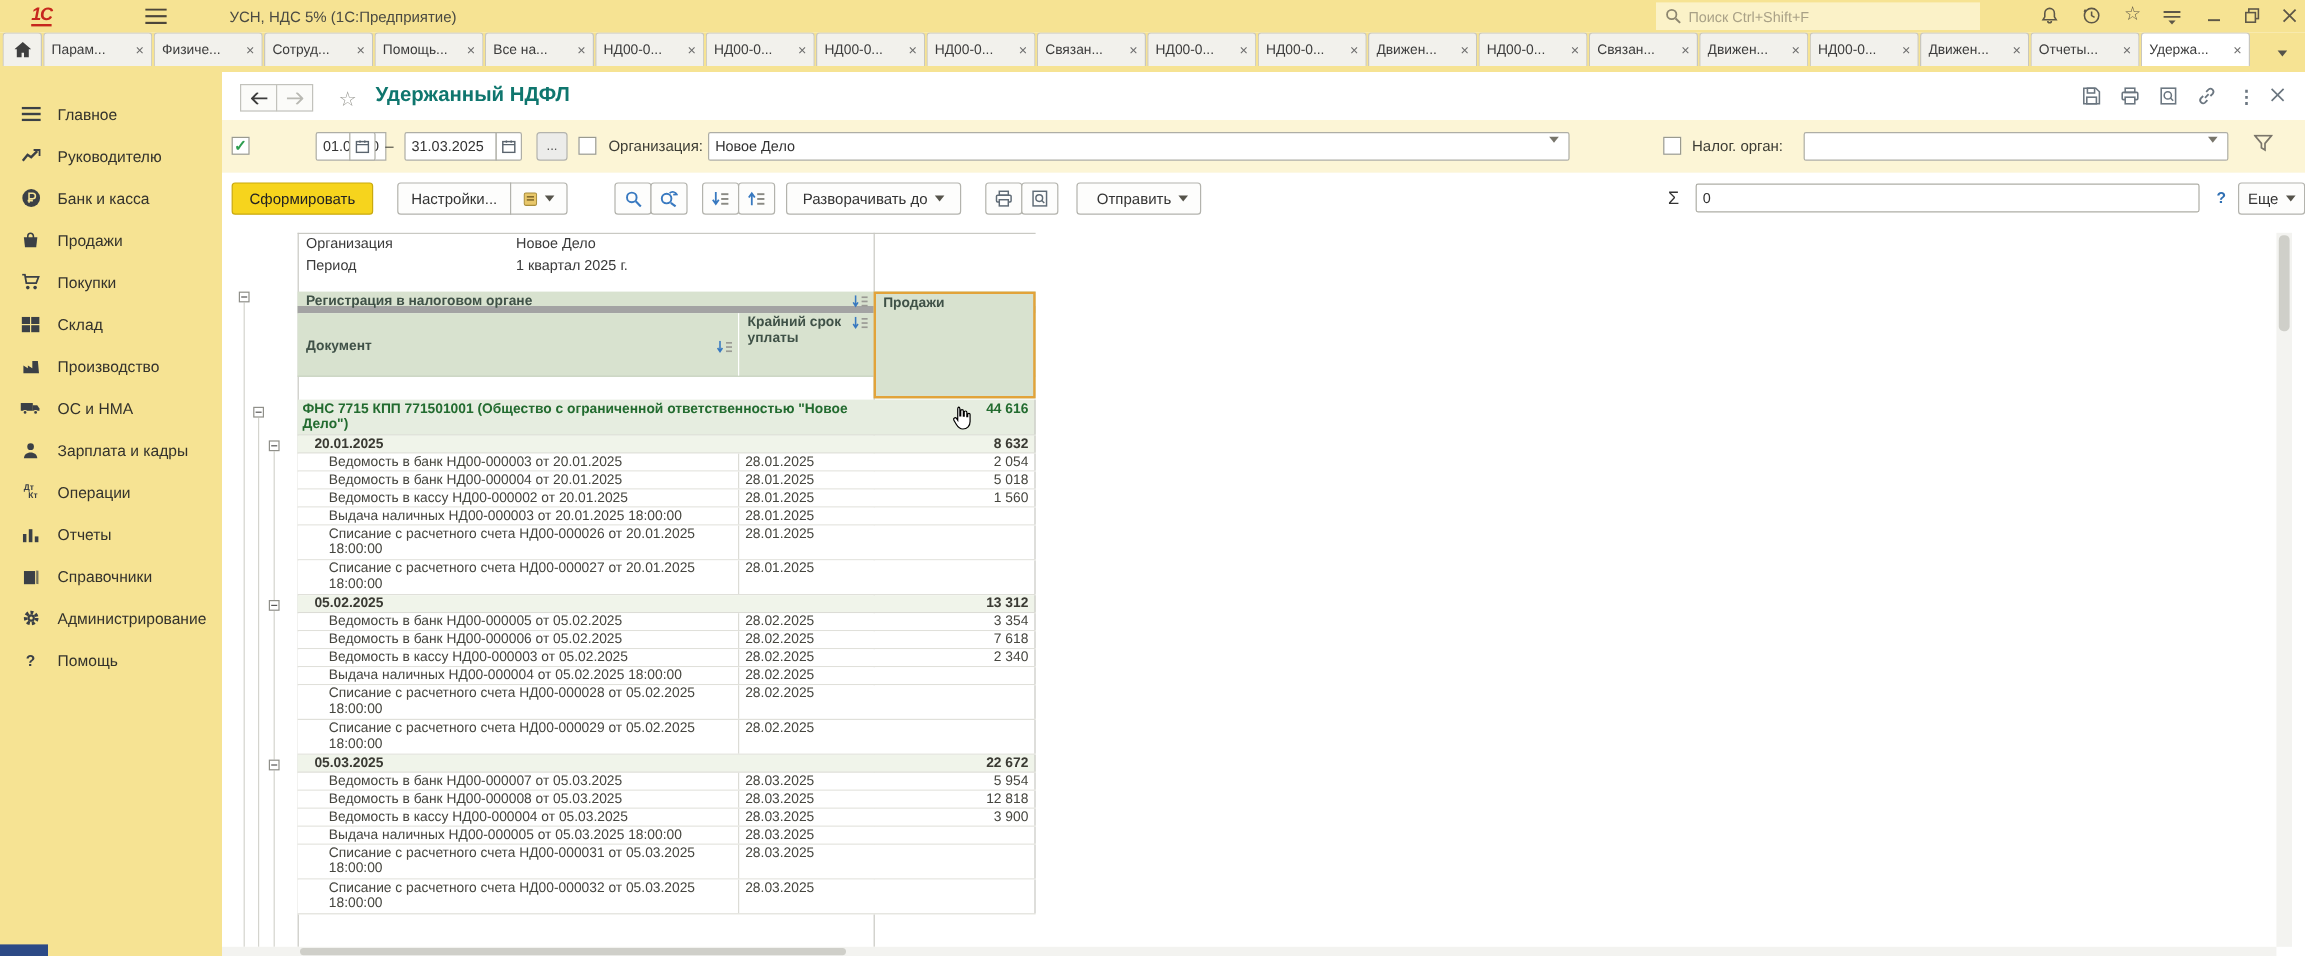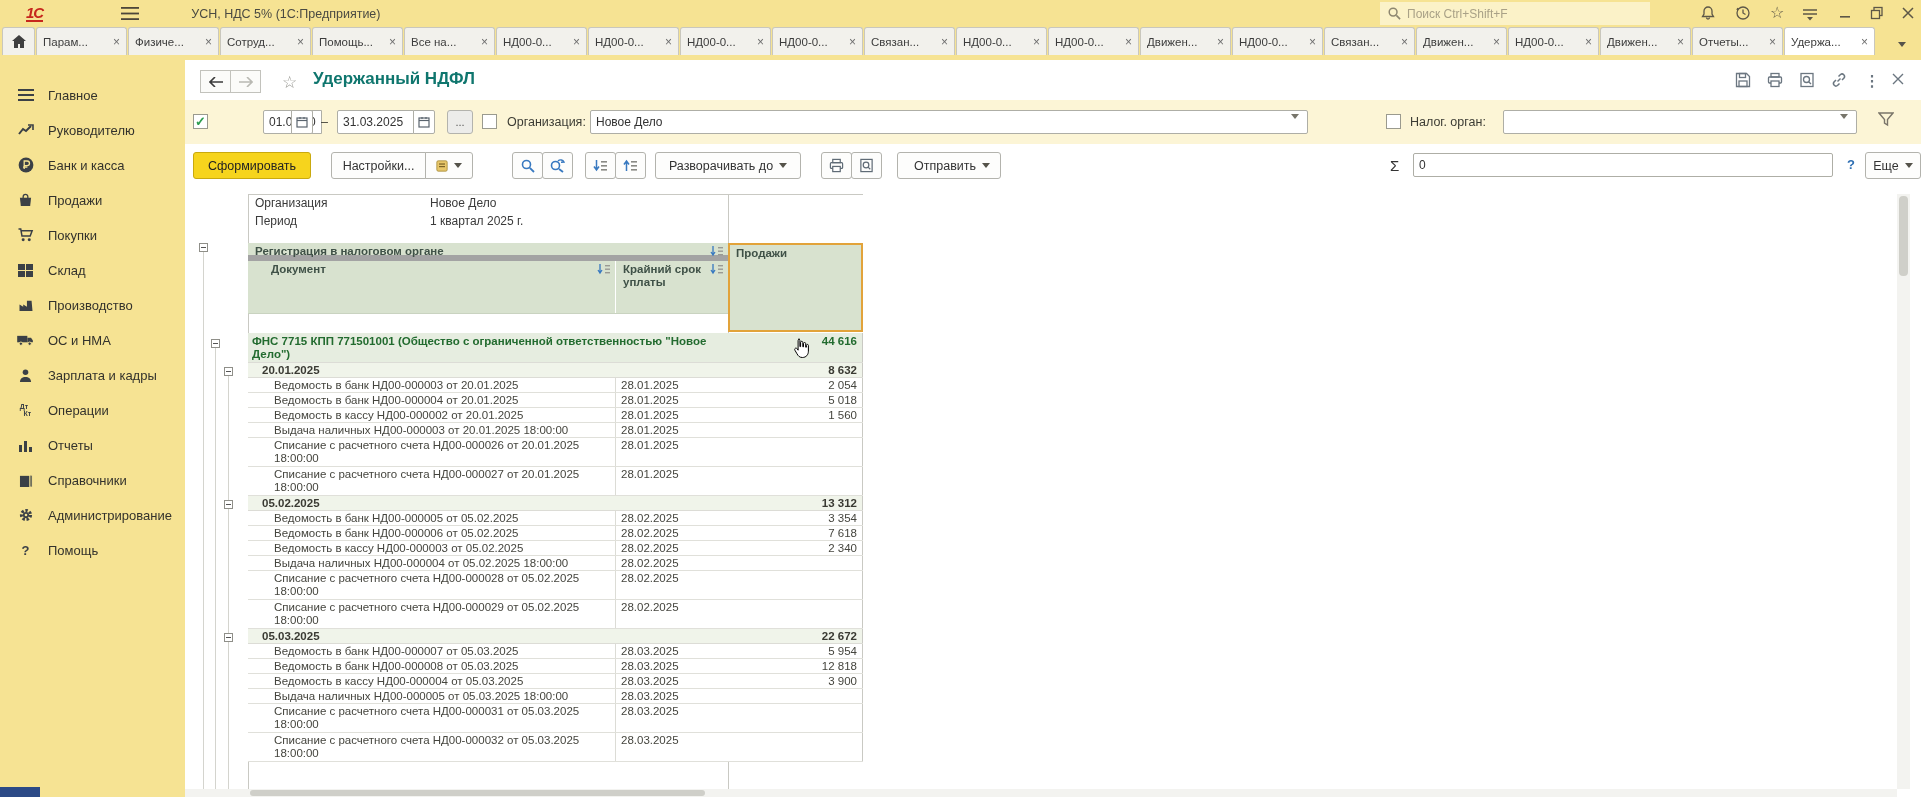--- a/index.html
+++ b/index.html
@@ -84,21 +84,21 @@
   .grid { position:absolute; left:63px; top:134px; width:615px; }
   .trow { display:flex; width:615px; }
   .trow .c1 { width:367px; } .trow .c2 { width:113px; } .trow .c3 { width:135px; text-align:right; padding-right:5px; }
   .inforow { height:18px; font-size:12px; color:#3a3a3a; position:relative; }
   .inforow .ilabel { position:absolute; left:7px; top:2px; }
   .inforow .ival { position:absolute; left:182px; top:2px; }
   .spacer { height:13px; }
   .hrow { background:#d8e2cf; border-bottom:6px solid #a3a3a3; font-size:11.5px;
     font-weight:bold; color:#3f5147; display:flex; }
   .hrow .hc12 { width:480px; position:relative; padding:2px 0 0 7px; }
-  .hrow .hc1 { width:367px; position:relative; padding:2px 0 0 23px; }
+  .hrow .hc1 { width:367px; position:relative; padding:2px 0 0 7px;margin-top:20px; }
   .hrow .hc2 { width:113px; position:relative; padding:2px 0 0 7px; border-left:1px solid #fff; line-height:13px; }
   .sorti { position:absolute; right:4px; top:3px; }
   .hold-cell { position:absolute; left:543px; top:183px; width:135px; height:89px;
     background:#d8e2cf; border:2px solid #e2a33a; font-size:11.5px; font-weight:bold;
     color:#3f5147; padding:2px 0 0 6px; }
   .fnsrow { height:30px; background:#e6ede0; font-size:11.5px; font-weight:bold; color:#226b2f;
     border-bottom:1px solid #dcdcd6;margin-top:19px; }
   .fnsrow .c12 { width:480px; padding:2px 0 0 4px; line-height:13px; }
   .fnsrow .c3 { padding-top:2px; border-right:1px solid #c9c9c3; }
   .daterow { height:15px; background:#f0f4ea; font-size:11.5px; font-weight:bold; color:#3a3a33;

